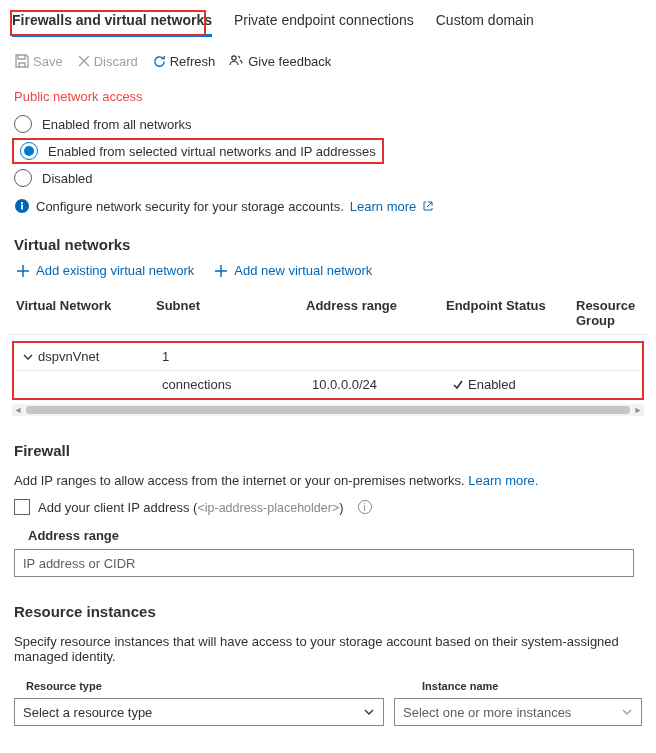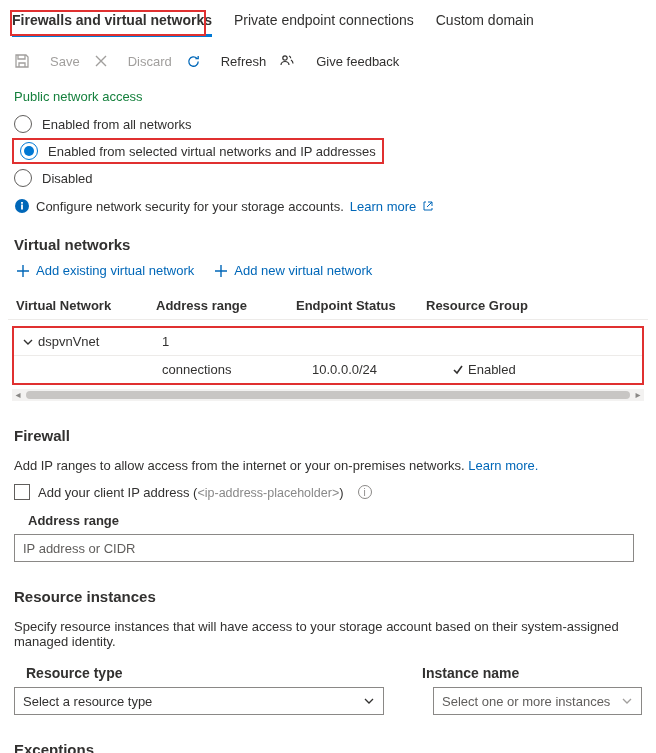--- a/index.html
+++ b/index.html
@@ -14,24 +14,24 @@
   }
   .tabs { display: flex; gap: 22px; padding: 0 4px; margin-bottom: 6px; }
   .tab { padding: 4px 0 6px 0; font-size: 14px; color: #323130; cursor: pointer; }
   .tab.active { font-weight: 600; border-bottom: 3px solid #0078d4; }
   .hl-red-tab {
     position: absolute;
     top: 2px; left: 2px; width: 196px; height: 26px;
     border: 2px solid #e03030; pointer-events: none;
   }
   .toolbar { display: flex; gap: 14px; padding: 10px 6px 18px 6px; align-items:center;}
-  .tbtn { display:flex; align-items:center; gap:20px; font-size:13px; color:#323130; cursor:pointer;}
+  .tbtn { display:flex; align-items:center; gap:3px; font-size:13px; color:#323130; cursor:pointer;}
   .tbtn.disabled { color:#a19f9d; }
   .tbtn svg { flex:none; }
-  .section-label { font-size:13px; color:#15803d; padding:2px 6px 8px 6px; }
+  .section-label { font-size:13px; color:#ef4444; padding:2px 6px 8px 6px; }
   .radio-row { display:flex; align-items:center; gap:10px; padding:3px 6px; }
   .radio {
     width:18px; height:18px; border:1px solid #605e5c; border-radius:50%;
     display:flex; align-items:center; justify-content:center; flex:none;
   }
   .radio.selected { border-color:#0078d4; }
   .radio.selected::after {
     content:""; width:10px; height:10px; background:#0078d4; border-radius:50%;
   }
   .radio-label { font-size:13px; }
@@ -68,22 +68,22 @@
   .field-label { font-weight:600; font-size:13px; padding:10px 6px 6px 20px;}
   .text-input {
     width:620px; margin:0 6px 0 6px; border:1px solid #8a8886; height:28px;
     display:flex; align-items:center; padding:0 8px; color:#605e5c; font-size:13px;
   }
   .dd-row { display:flex; gap:10px; padding:0 6px; }
   .dd { border:1px solid #8a8886; height:28px; display:flex; align-items:center; justify-content:space-between; padding:0 8px; font-size:13px; color:#323130; cursor:pointer;}
   .dd.placeholder { color:#605e5c;}
   .dd .caret { width:12px; height:12px; }
   .col-half-a { width:370px; }
-  .col-half-b { flex:1;margin-left:39px; }
-  .dd-labels { display:flex; padding:8px 6px 6px 18px; font-weight:600; font-size:14px;}
+  .col-half-b { flex:1; }
+  .dd-labels { display:flex; padding:8px 6px 6px 18px; font-weight:600; font-size:11px;}
   .dd-labels .a{ width:372px;} .dd-labels .b{flex:1;margin-left:24px;}
   .qmark { width:14px; height:14px; border:1px solid #8a8886; border-radius:50%; font-size:10px; color:#8a8886; display:inline-flex; align-items:center; justify-content:center; margin-left:6px; flex:none;} .gap20{height:20px;}
   .rel{position:relative;}
   .ip-ph { color:#888; font-size:12.5px; }
 </style>
 </head>
 <body>
 
 <div class="rel">
   <div class="tabs">
@@ -169,20 +169,21 @@
   <div class="addbtn">
     <svg class="plus" viewBox="0 0 14 14">
         <path stroke="#0067b8" stroke-width="1.4" d="M7 1v12M1 7h12"></path>
       </svg>
     <span>Add new virtual network</span>
   </div>
 </div>
 
 <div class="vnet-headers">
   <div class="col-vnet">Virtual Network</div>
+  <div class="col-subnet">Subnet</div>
   <div class="col-addr">Address range</div>
   <div class="col-ep">Endpoint Status</div>
   <div class="col-rg">Resource Group</div>
 </div>
 
 <div class="vnet-body">
   <div class="vrow">
     <div class="col-vnet" style="display:flex;align-items:center;">
       <svg class="chev" viewBox="0 0 12 12">
           <path fill="none" stroke="#323130" stroke-width="1.4" d="M2 4l4 4 4-4"></path>

